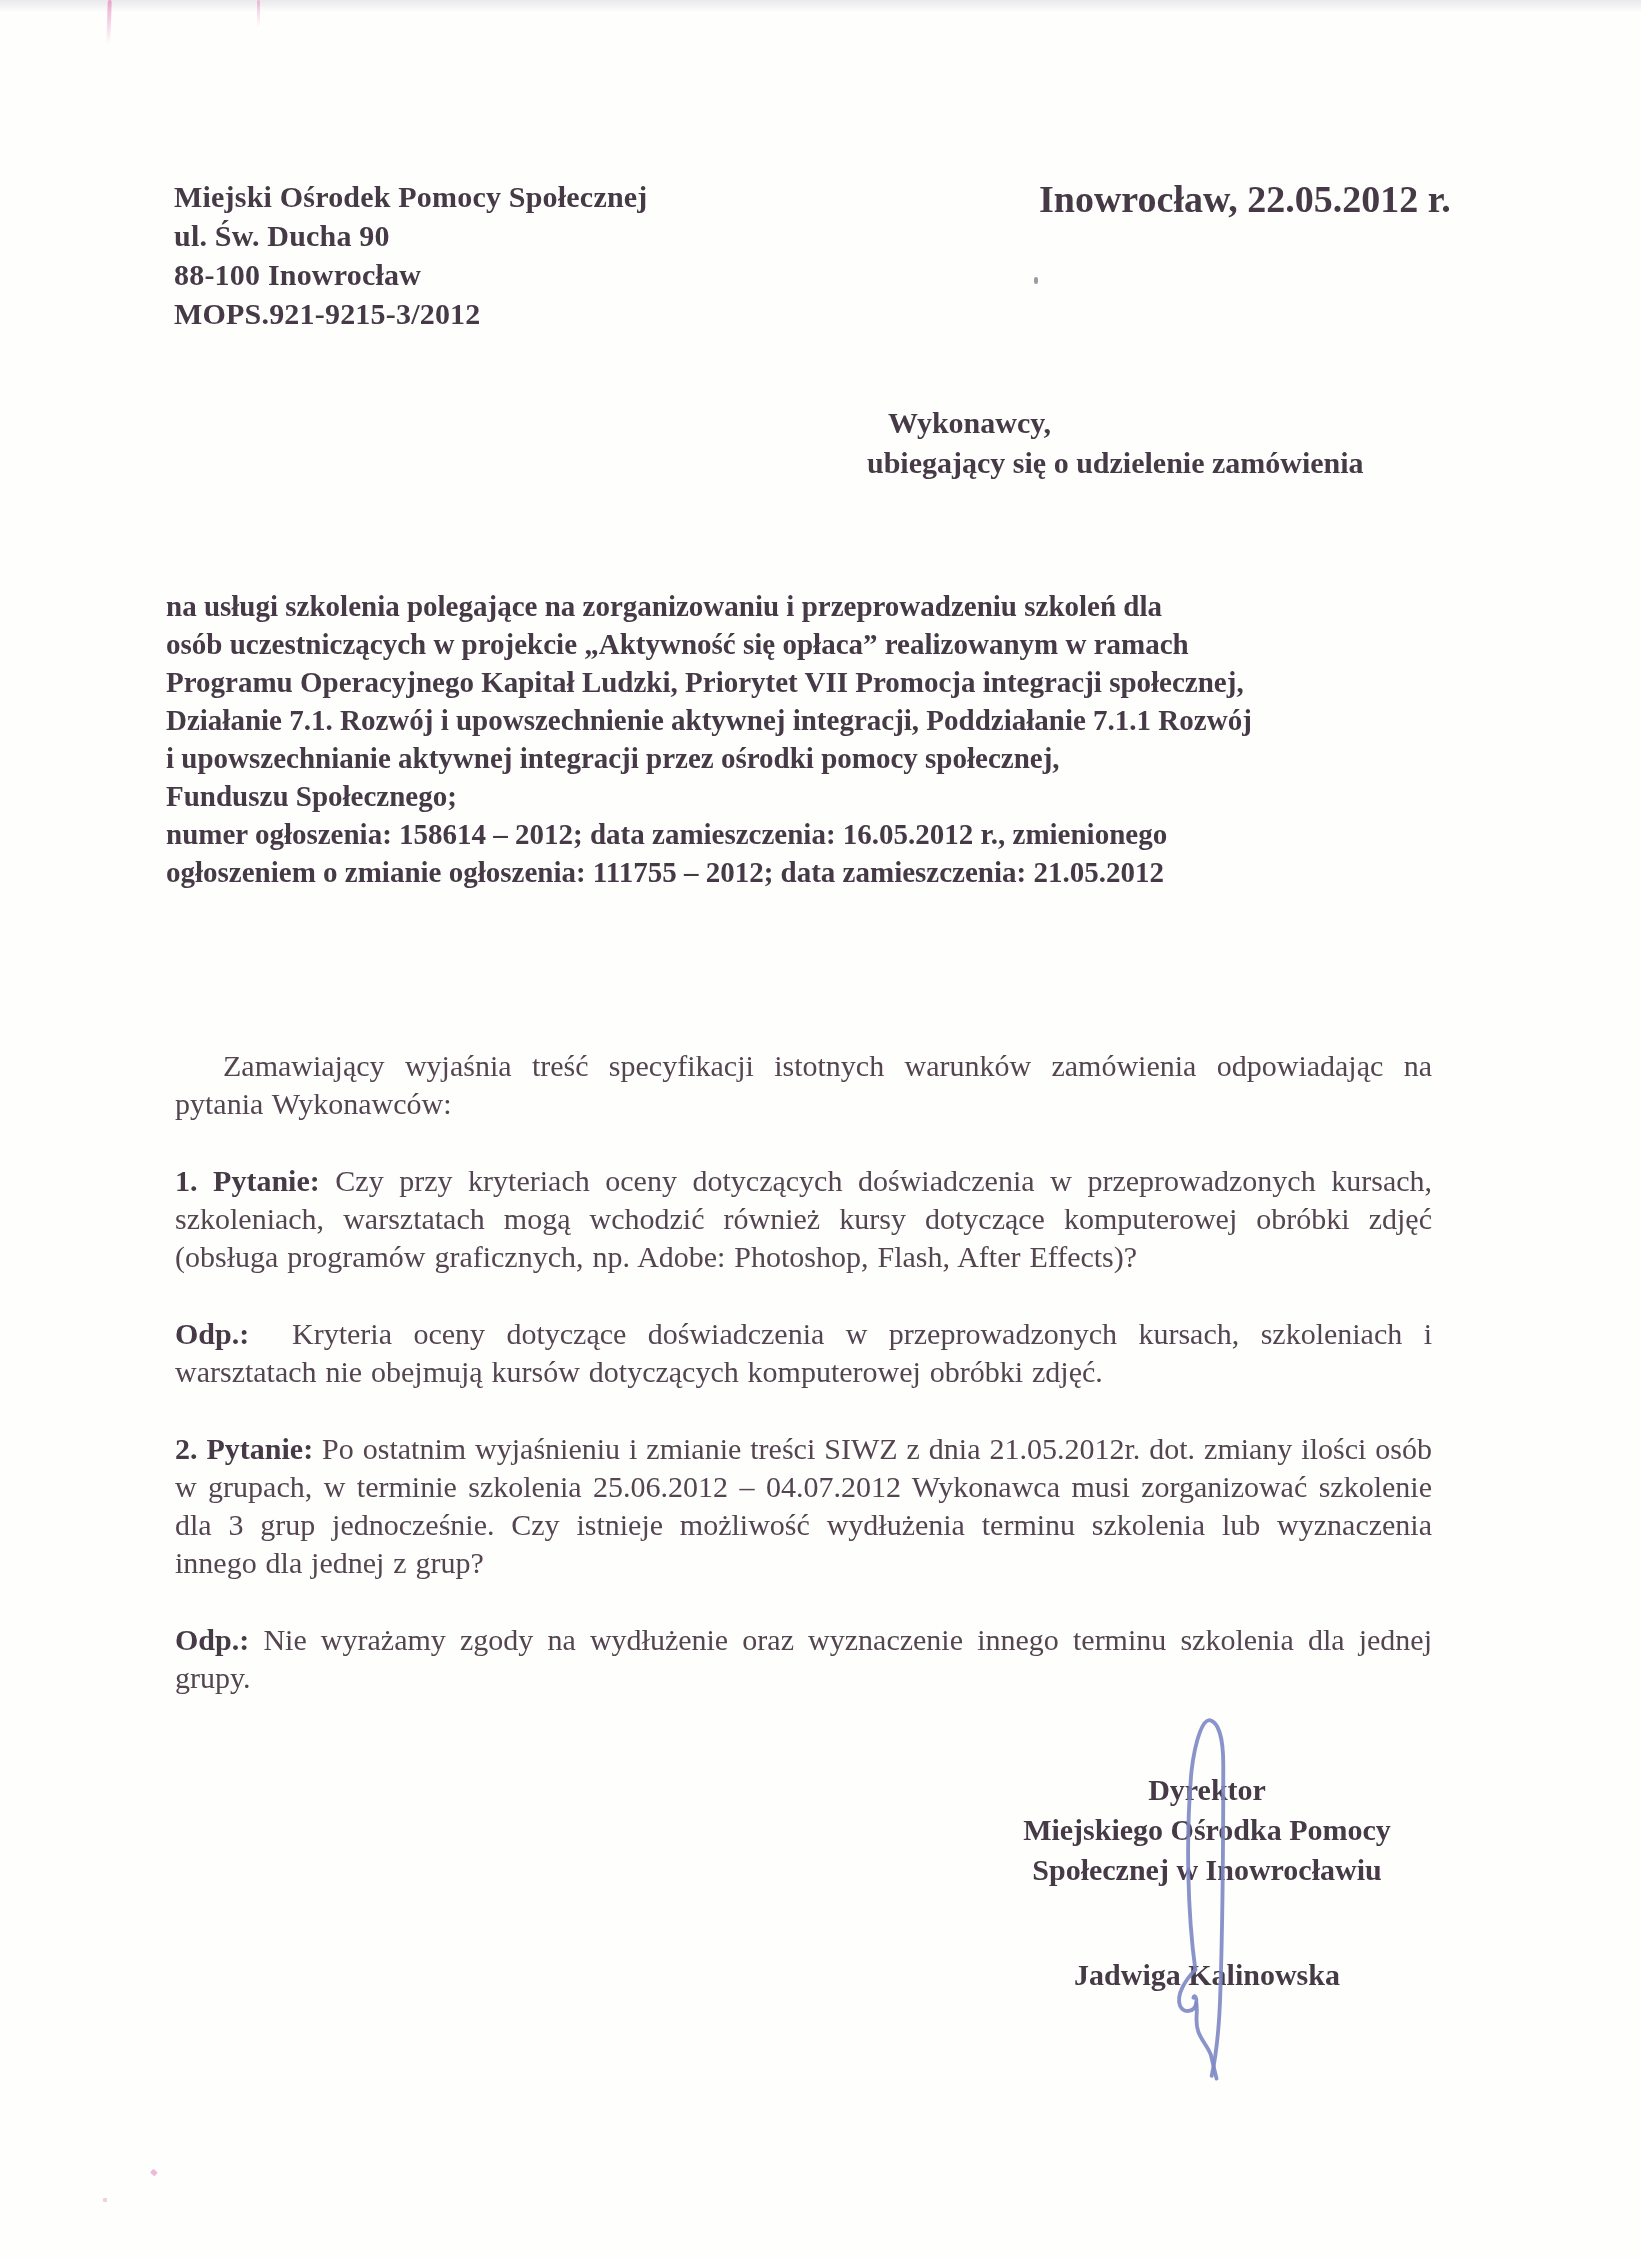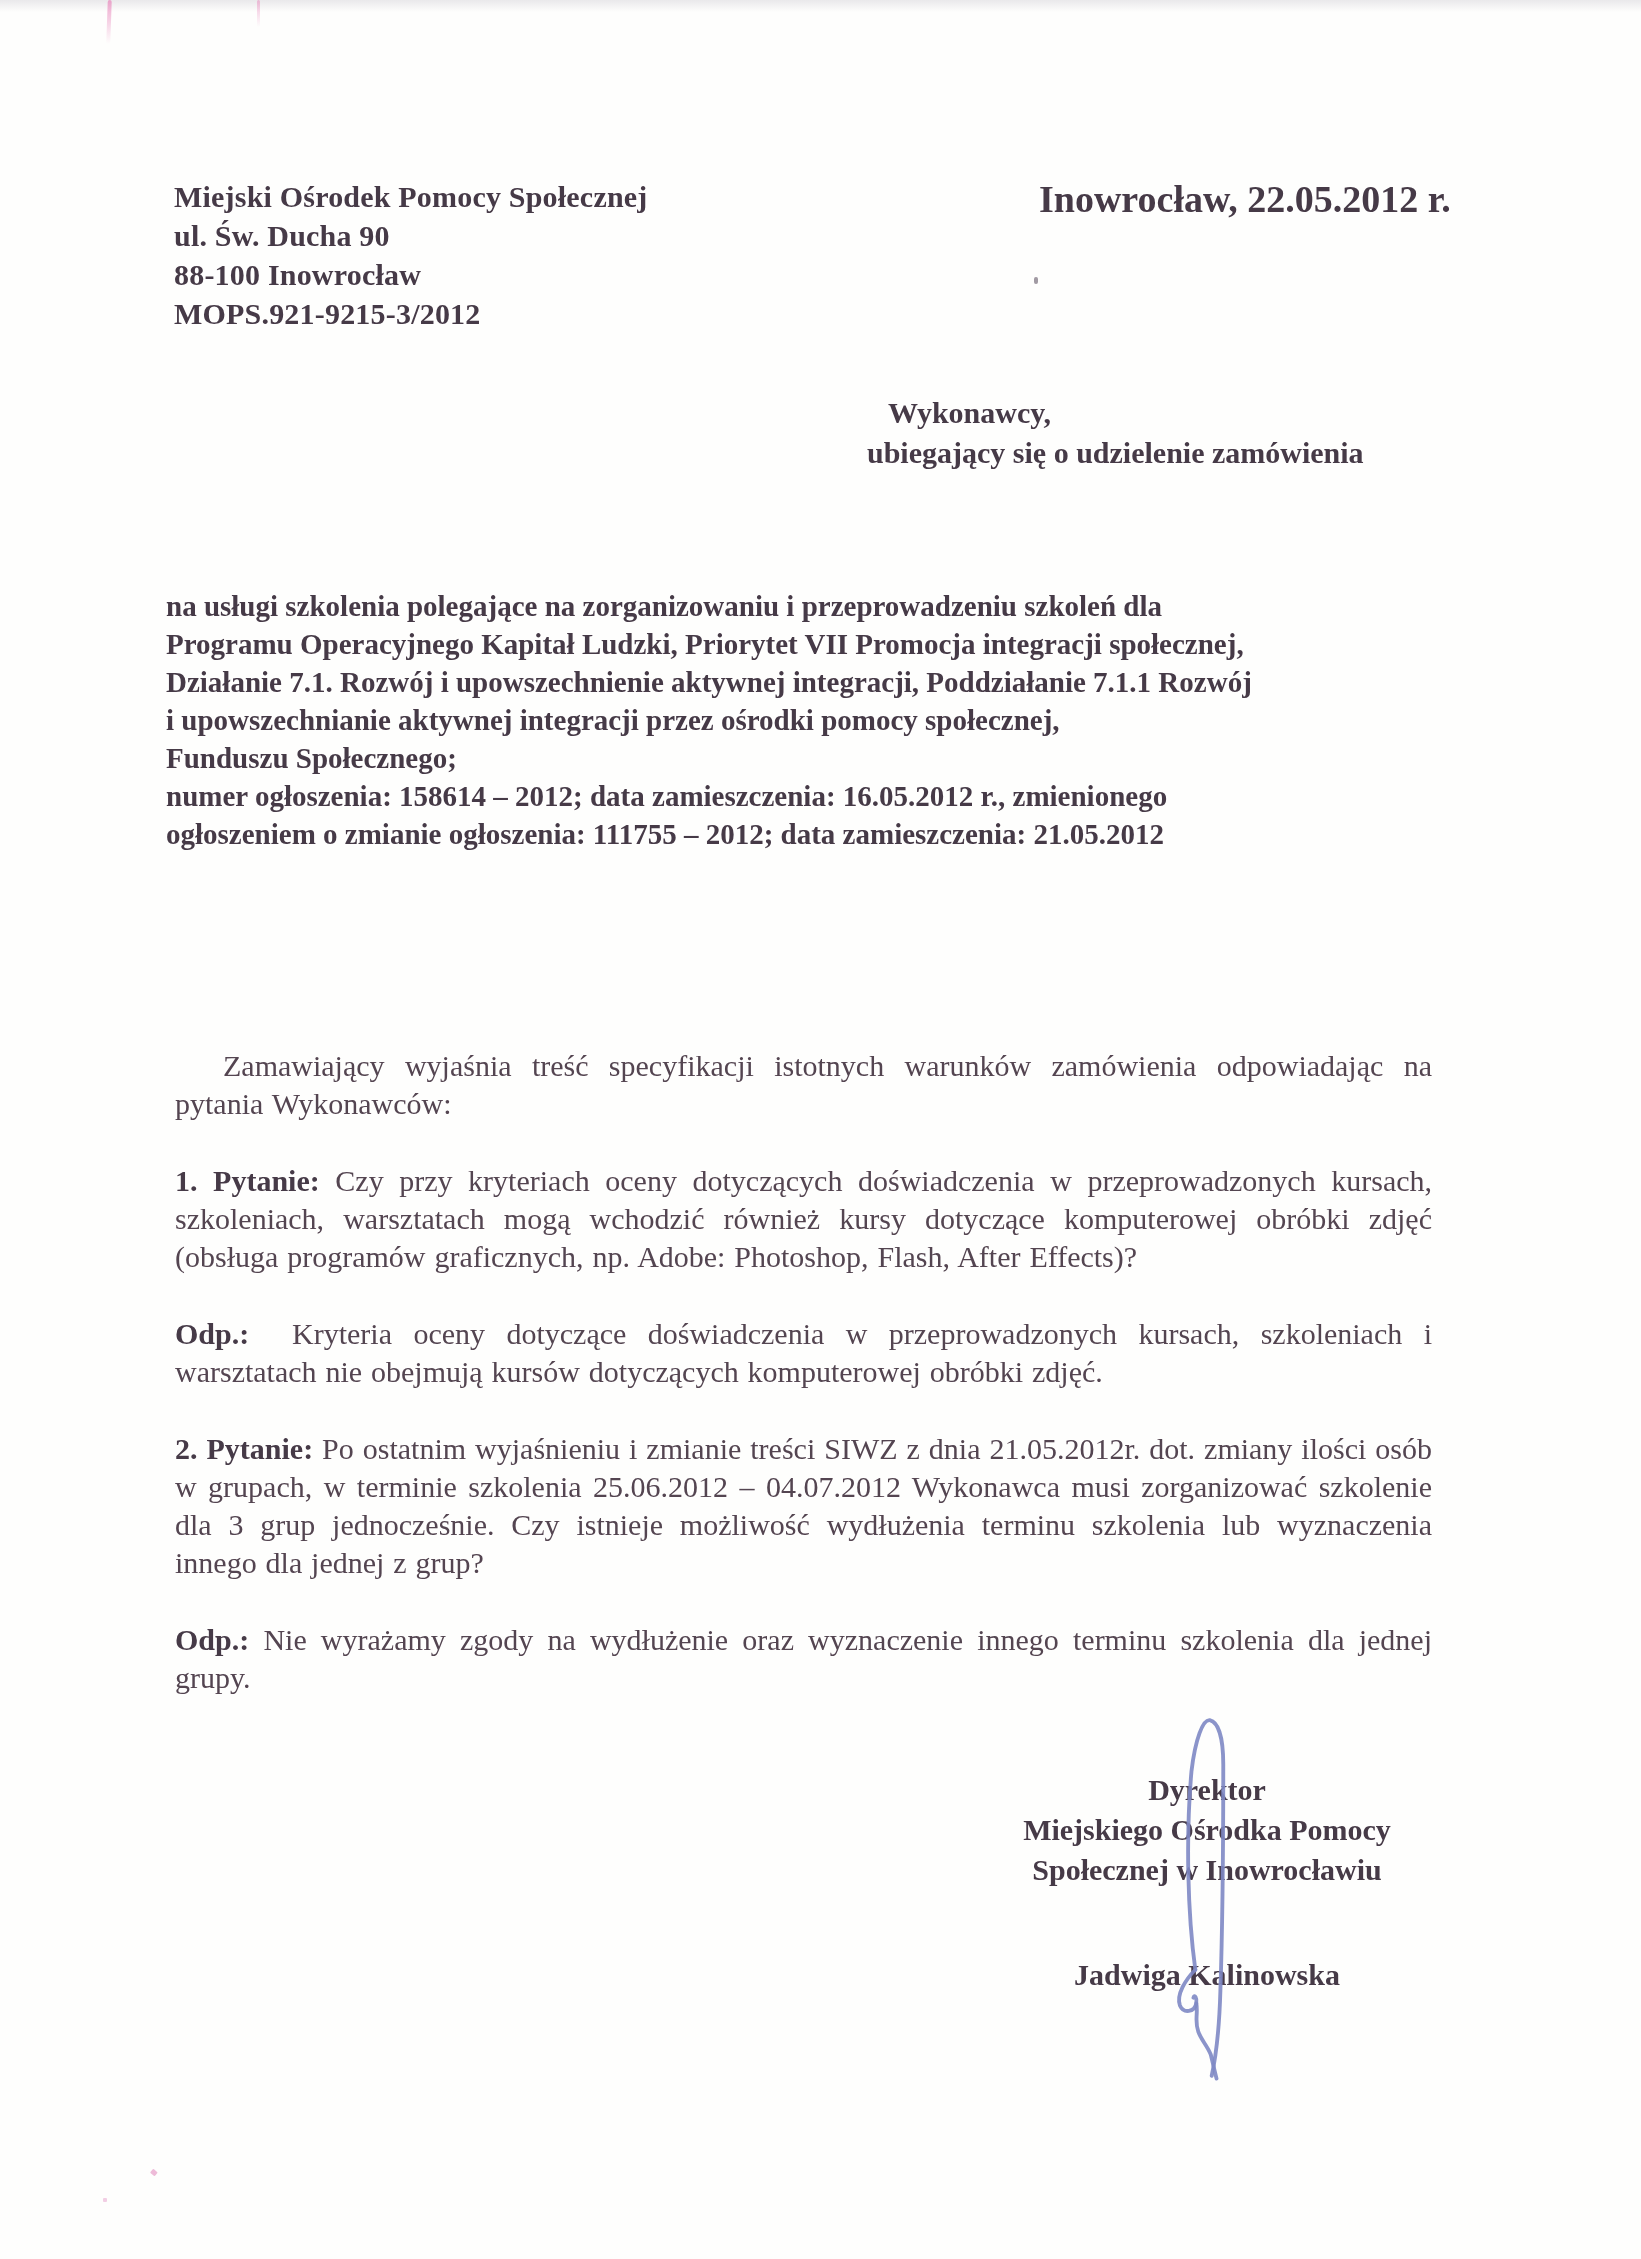--- a/index.html
+++ b/index.html
@@ -29,21 +29,21 @@
     background:linear-gradient(to bottom, rgba(233,139,190,0.55), rgba(233,139,190,0));}
   .dot{position:absolute;left:1034px;top:277px;width:3.9px;height:6.8px;border-radius:1.9px;
     background:rgba(110,100,115,0.65);}
   .speck{position:absolute;background:rgba(222,120,180,0.5);}
   .speck.a{left:151px;top:2170px;width:5.8px;height:4.8px;transform:rotate(40deg);border-radius:1px;}
   .speck.b{left:103px;top:2198px;width:3.9px;height:3.9px;opacity:.7;border-radius:1px;}
   .sender{position:absolute;left:174px;top:177px;font-size:30px;line-height:39px;
     font-weight:bold;color:var(--ink,#463a47);letter-spacing:0.2px;}
   .dateline{position:absolute;left:1039px;top:180px;font-size:38px;line-height:39px;
     font-weight:bold;color:var(--ink,#463a47);}
-  .recipient{position:absolute;left:867px;top:393px;font-size:30px;line-height:40px;
+  .recipient{position:absolute;left:867px;top:403px;font-size:30px;line-height:40px;
     font-weight:bold;color:var(--ink,#463a47);}
   .recipient .r1{padding-left:21px;}
   .subject{position:absolute;left:166px;top:587px;width:1284px;
     font-size:29px;line-height:38px;font-weight:bold;color:var(--ink,#463a47);}
   .subject div{white-space:nowrap;}
   .body-flow{position:absolute;left:175px;top:1035px;width:1257px;
     font-size:30px;line-height:38px;text-align:justify;word-spacing:1.4px;margin-top:12px;}
   .body-flow p{margin:0 0 39px 0;}
   .body-flow p.indent{text-indent:48px;}
   .lead{font-weight:bold;color:var(--ink,#463a47);}
@@ -76,20 +76,21 @@
 
   <div class="dateline">Inowrocław, 22.05.2012 r.</div>
 
   <div class="recipient">
     <div class="r1">Wykonawcy,</div>
     <div>ubiegający się o udzielenie zamówienia</div>
   </div>
 
   <div class="subject">
     <div>na usługi szkolenia polegające na zorganizowaniu i przeprowadzeniu szkoleń dla</div>
+    <div>osób uczestniczących w projekcie „Aktywność się opłaca” realizowanym w ramach</div>
     <div>Programu Operacyjnego Kapitał Ludzki, Priorytet VII Promocja integracji społecznej,</div>
     <div>Działanie 7.1. Rozwój i upowszechnienie aktywnej integracji, Poddziałanie 7.1.1 Rozwój</div>
     <div>i upowszechnianie aktywnej integracji przez ośrodki pomocy społecznej,</div>
     <div>Funduszu Społecznego;</div>
     <div>numer ogłoszenia: 158614 – 2012; data zamieszczenia: 16.05.2012 r., zmienionego</div>
     <div>ogłoszeniem o zmianie ogłoszenia: 111755 – 2012; data zamieszczenia: 21.05.2012</div>
   </div>
 
   <div class="body-flow">
     <p class="indent"><span>Zamawiający wyjaśnia treść specyfikacji istotnych warunków zamówienia odpowiadając na pytania Wykonawców:</span></p>

